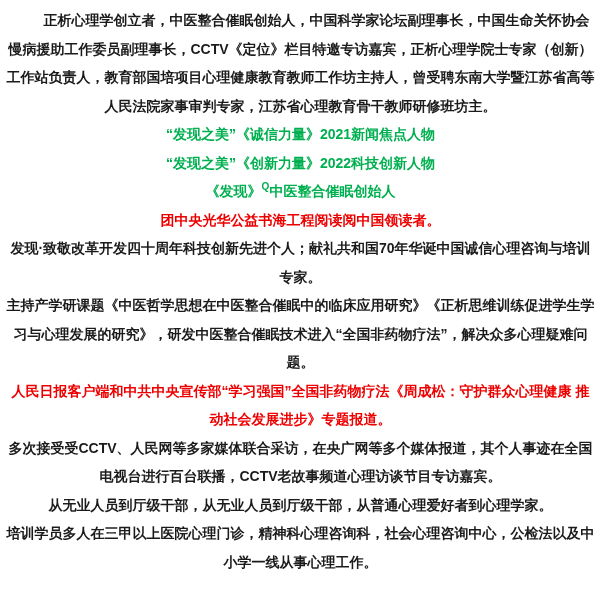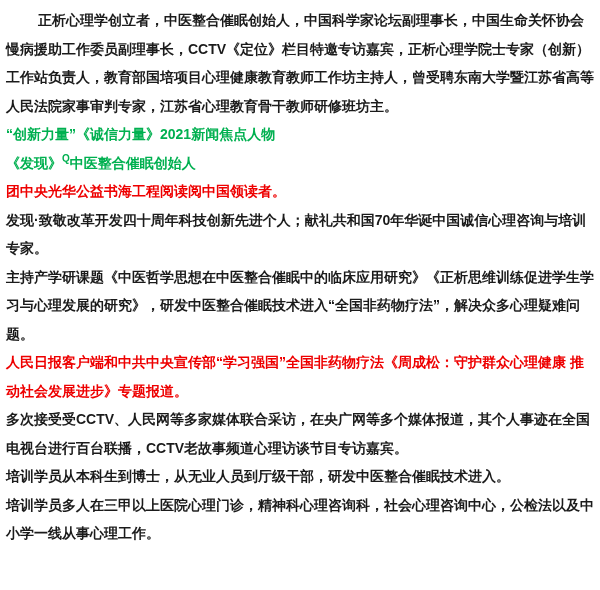--- a/index.html
+++ b/index.html
@@ -13,41 +13,43 @@
   #document-page {
     box-sizing: border-box;
     width: 600px;
     height: 590px;
     padding: 6px 5px 4px 6px;
   }
   .para {
     margin: 0;
     line-height: 27.5px;
     word-break: break-all;
+    text-align: center;
   }
   .para.indent { text-indent: 2em; }
   .seg { white-space: pre-wrap; }
   .sans  { font-family: "Liberation Sans", sans-serif; font-size: 14px; font-weight: 600; }
   .black   { color: var(--ink, #1b1b1b); }
   .green   { color: var(--green, #00B050); }
   .red     { color: var(--red, #ee0000); }
   .bold    { font-weight: 700; }
   .sup {
     vertical-align: super;
     font-size: 10px;
     line-height: 0;
   }
 </style>
 </head>
 <body style="background: rgb(255, 255, 255);">
 
 <div id="document-page">
     <p class="para indent"><span class="seg sans black">正析心理学创立者，中医整合催眠创始人，中国科学家论坛副理事长，中国生命关怀协会慢病援助工作委员副理事长，CCTV《定位》栏目特邀专访嘉宾，正析心理学院士专家（创新）工作站负责人，教育部国培项目心理健康教育教师工作坊主持人，曾受聘东南大学暨江苏省高等人民法院家事审判专家，江苏省心理教育骨干教师研修班坊主。</span></p>
-    <p class="para"><span class="seg sans green">“创新力量”《诚信力量》2021新闻焦点人物</span></p>
+    <p class="para"><span class="seg sans green">“发现之美”《诚信力量》2021新闻焦点人物</span></p>
+    <p class="para"><span class="seg sans green">“发现之美”《创新力量》2022科技创新人物</span></p>
     <p class="para"><span class="seg sans green">《发现》</span><span class="seg sans green sup">Q</span><span class="seg sans green">中医整合催眠创始人</span></p>
     <p class="para"><span class="seg sans red bold">团中央光华公益书海工程阅读阅中国领读者。</span></p>
     <p class="para"><span class="seg sans black">发现·致敬改革开发四十周年科技创新先进个人；献礼共和国70年华诞中国诚信心理咨询与培训专家。</span></p>
     <p class="para"><span class="seg sans black">主持产学研课题《中医哲学思想在中医整合催眠中的临床应用研究》《正析思维训练促进学生学习与心理发展的研究》，研发中医整合催眠技术进入“全国非药物疗法”，解决众多心理疑难问题。</span></p>
     <p class="para"><span class="seg sans red bold">人民日报客户端和中共中央宣传部“学习强国”全国非药物疗法《周成松：守护群众心理健康 推动社会发展进步》专题报道。</span></p>
     <p class="para"><span class="seg sans black">多次接受受CCTV、人民网等多家媒体联合采访，在央广网等多个媒体报道，其个人事迹在全国电视台进行百台联播，CCTV老故事频道心理访谈节目专访嘉宾。</span></p>
-    <p class="para"><span class="seg sans black">培训学员从本科生到博士，从无业人员到厅级干部，研发中医整合催眠技术进入。</span></p>
+    <p class="para"><span class="seg sans black">从无业人员到厅级干部，从无业人员到厅级干部，从普通心理爱好者到心理学家。</span></p>
     <p class="para"><span class="seg sans black">培训学员多人在三甲以上医院心理门诊，精神科心理咨询科，社会心理咨询中心，公检法以及中小学一线从事心理工作。</span></p>
   </div>
 
 </body></html>

